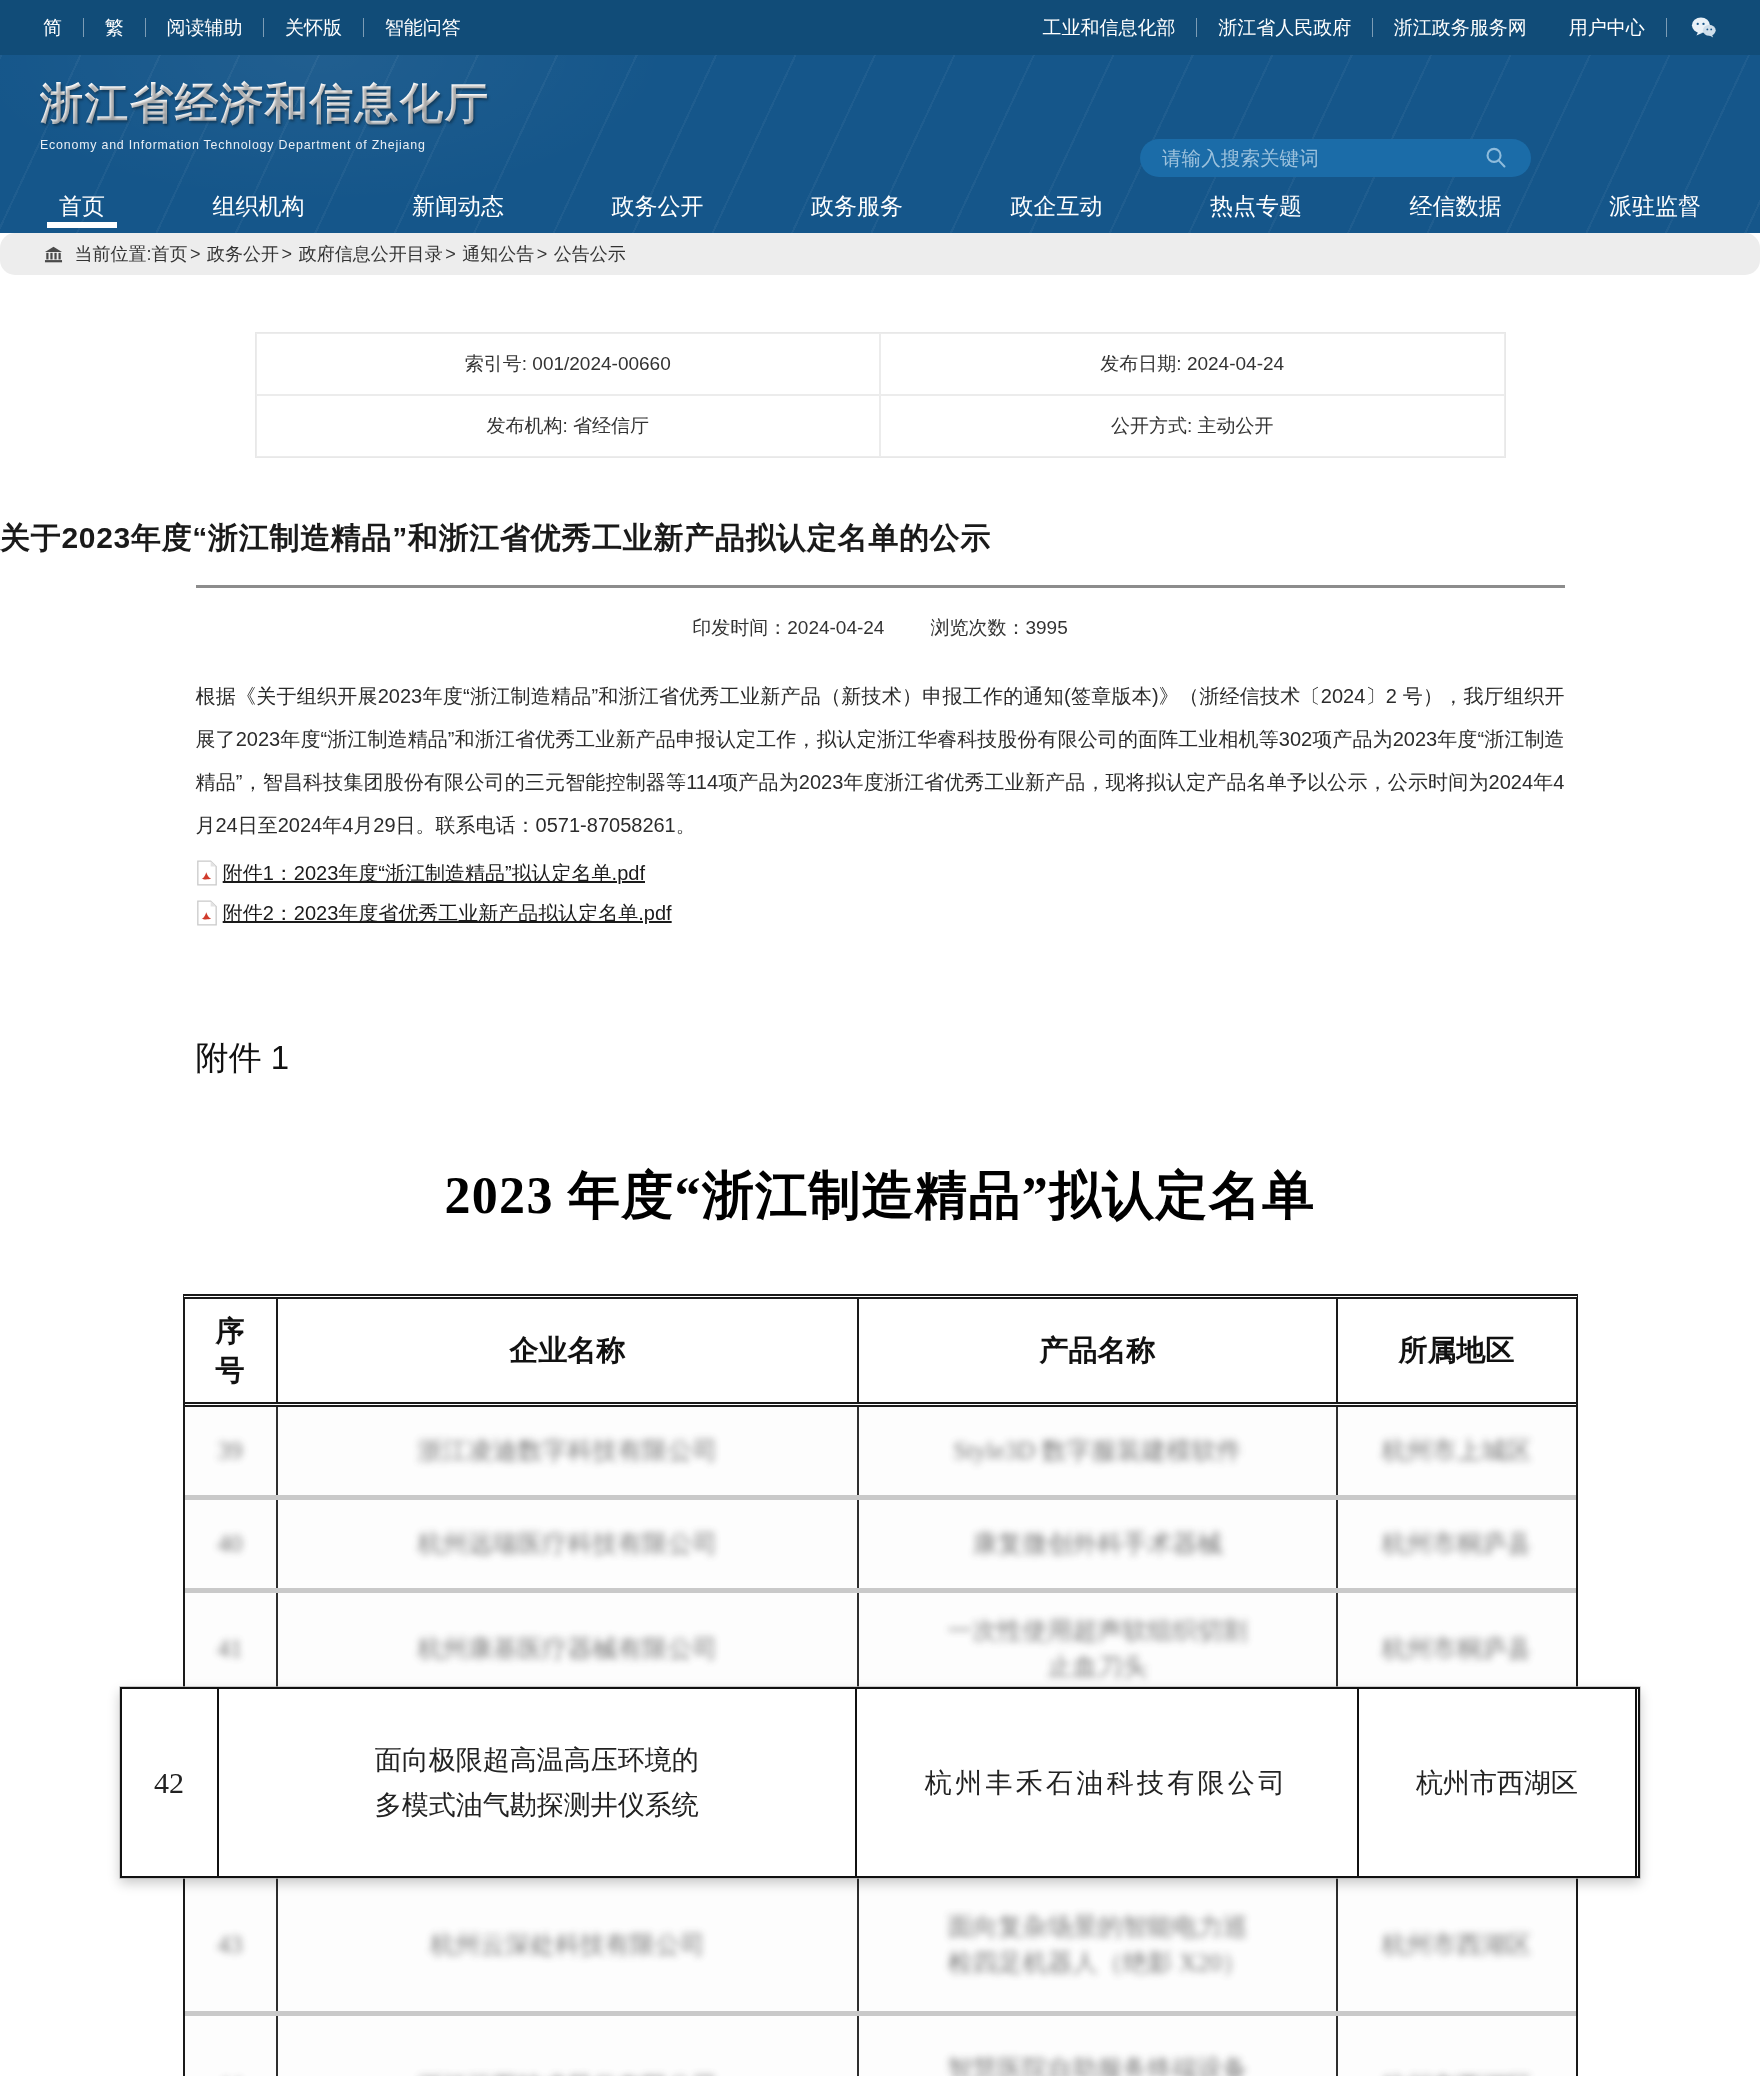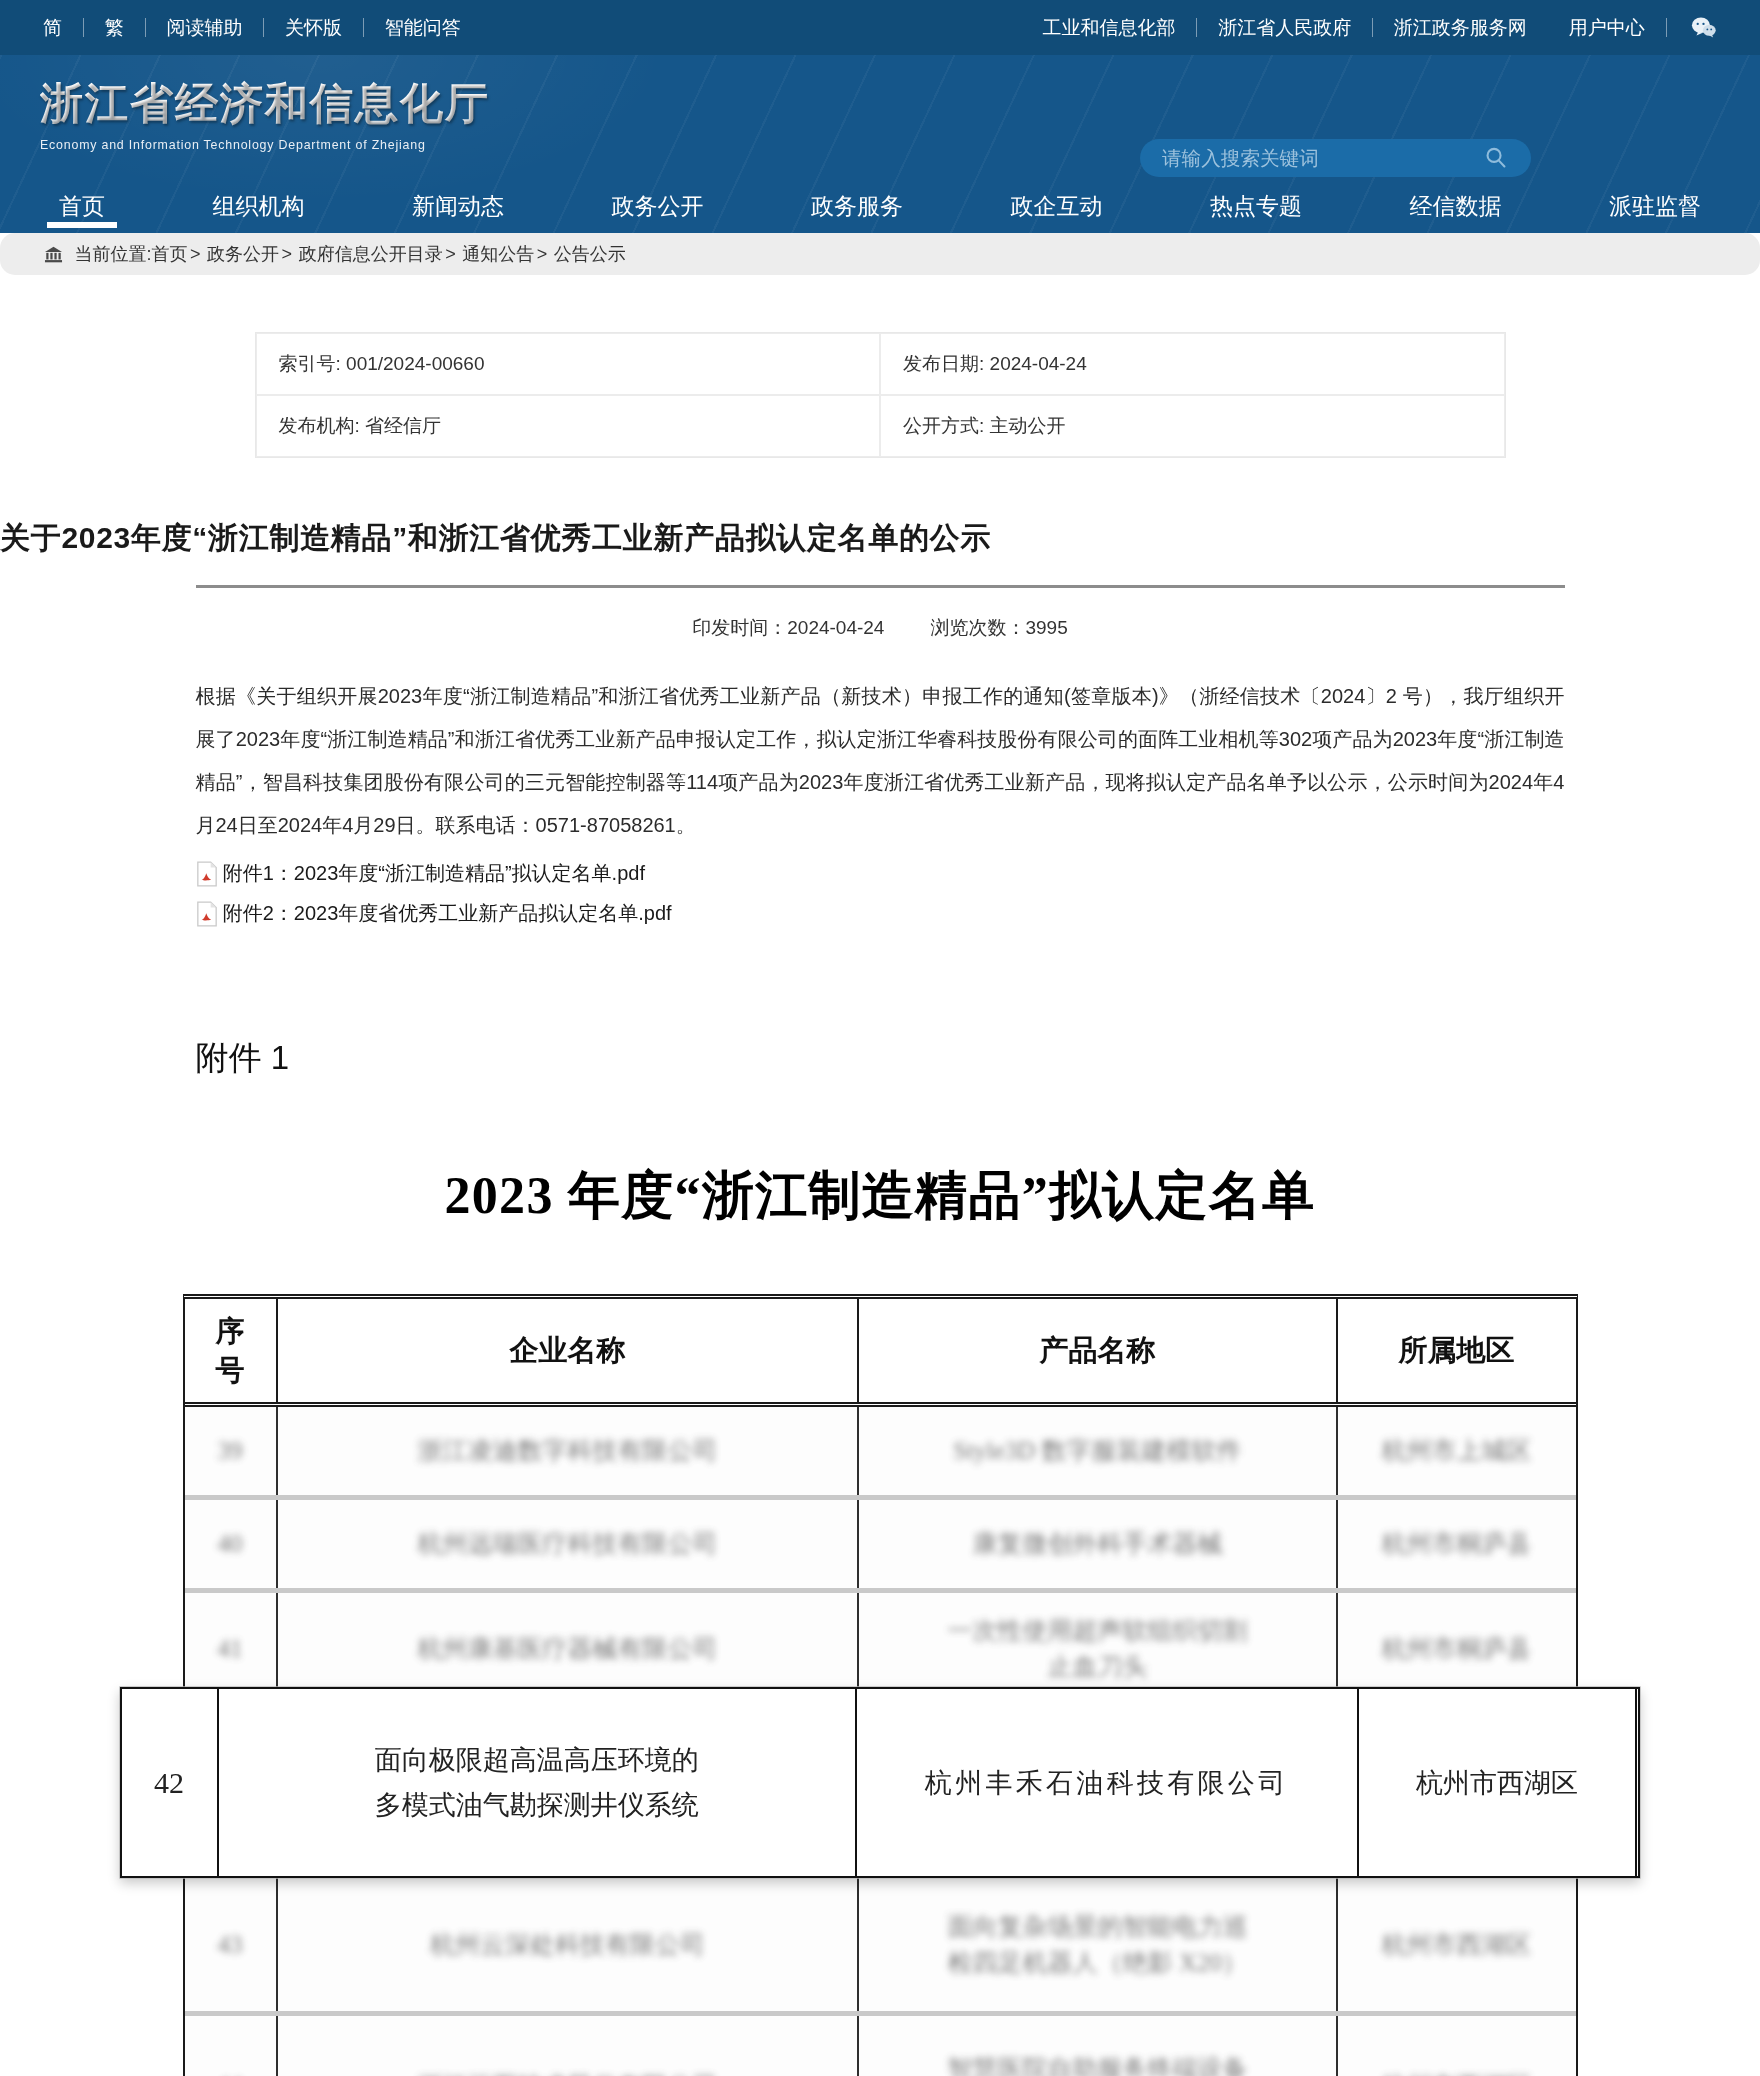--- a/index.html
+++ b/index.html
@@ -47,31 +47,31 @@
   
   .breadcrumb { height:42px; background:#EDEDED; display:flex; align-items:center;
     padding-left:43px; font-size:18px; color:#333; flex:none;border-radius:15px; }
   .bc-home { display:flex; align-items:center; margin-right:10.4px; }
   .crumb { cursor:pointer; }
   .crumb-sep { margin:0 6.5px 0 2.6px; color:#333; }
   
   .content { flex:1; background:#fff; padding-top:57px; }
   .info-table { width:1251px; margin:0 auto; display:grid; grid-template-columns:1fr 1fr;
     border:0.7px solid #E8E8E8; }
-  .info-cell { border:0.7px solid #ECECEC; padding:17px 22px; font-size:19px; color:#333; background:#fff; }
+  .info-cell { border:0.7px solid #ECECEC; padding:17px 22px; font-size:19px; color:#333; background:#fff;text-align:center; }
   .article-title { margin-top:60px; text-align:left; font-size:30px; font-weight:bold;
     color:#1a1a1a; letter-spacing:0.7px; }
   .divider { width:1369px; height:3.3px; background:#8C8C8C; margin:26px auto 0; }
   .article-meta { margin-top:27px; text-align:center; font-size:19px; color:#333; }
   .article-meta .gap { display:inline-block; width:46px; }
   .article-body { width:1369px; margin:34px auto 0; font-size:20px; line-height:2.15;
     color:#2b2b2b; text-align:justify; }
   .attachments { width:1369px; margin:9px auto 0; }
-  .attachment { display:flex; align-items:center; margin-top:13px; font-size:20px;
-    color:#1a1a1a; cursor:pointer; }
+  .attachment { display:flex; align-items:flex-start; margin-top:13px; font-size:20px;
+    color:#1a1a1a; cursor:pointer;text-decoration:underline; }
   .attachment svg { margin-right:5.2px; flex:none; }
   .attachment-section { width:1369px; margin:109px auto 0; font-size:33px; color:#111; }
   .doc-title { margin-top:80px; text-align:center; font-family:"Liberation Serif", serif;
     font-weight:bold; font-size:52px; letter-spacing:1.3px; color:#000; }
   
   .doc-table { --c1:6.7%; --c2:41.8%; --c3:34.4%; --c4:17.1%;
     width:1395px; margin:63px auto 0; font-family:"Liberation Serif", serif;
     border-left:2px solid #1a1a1a; border-right:2px solid #1a1a1a;
     border-top:5.9px double #1a1a1a; border-bottom:3.3px solid #1a1a1a; }
   .t-head { display:grid; grid-template-columns:var(--c1) var(--c2) var(--c3) var(--c4);

